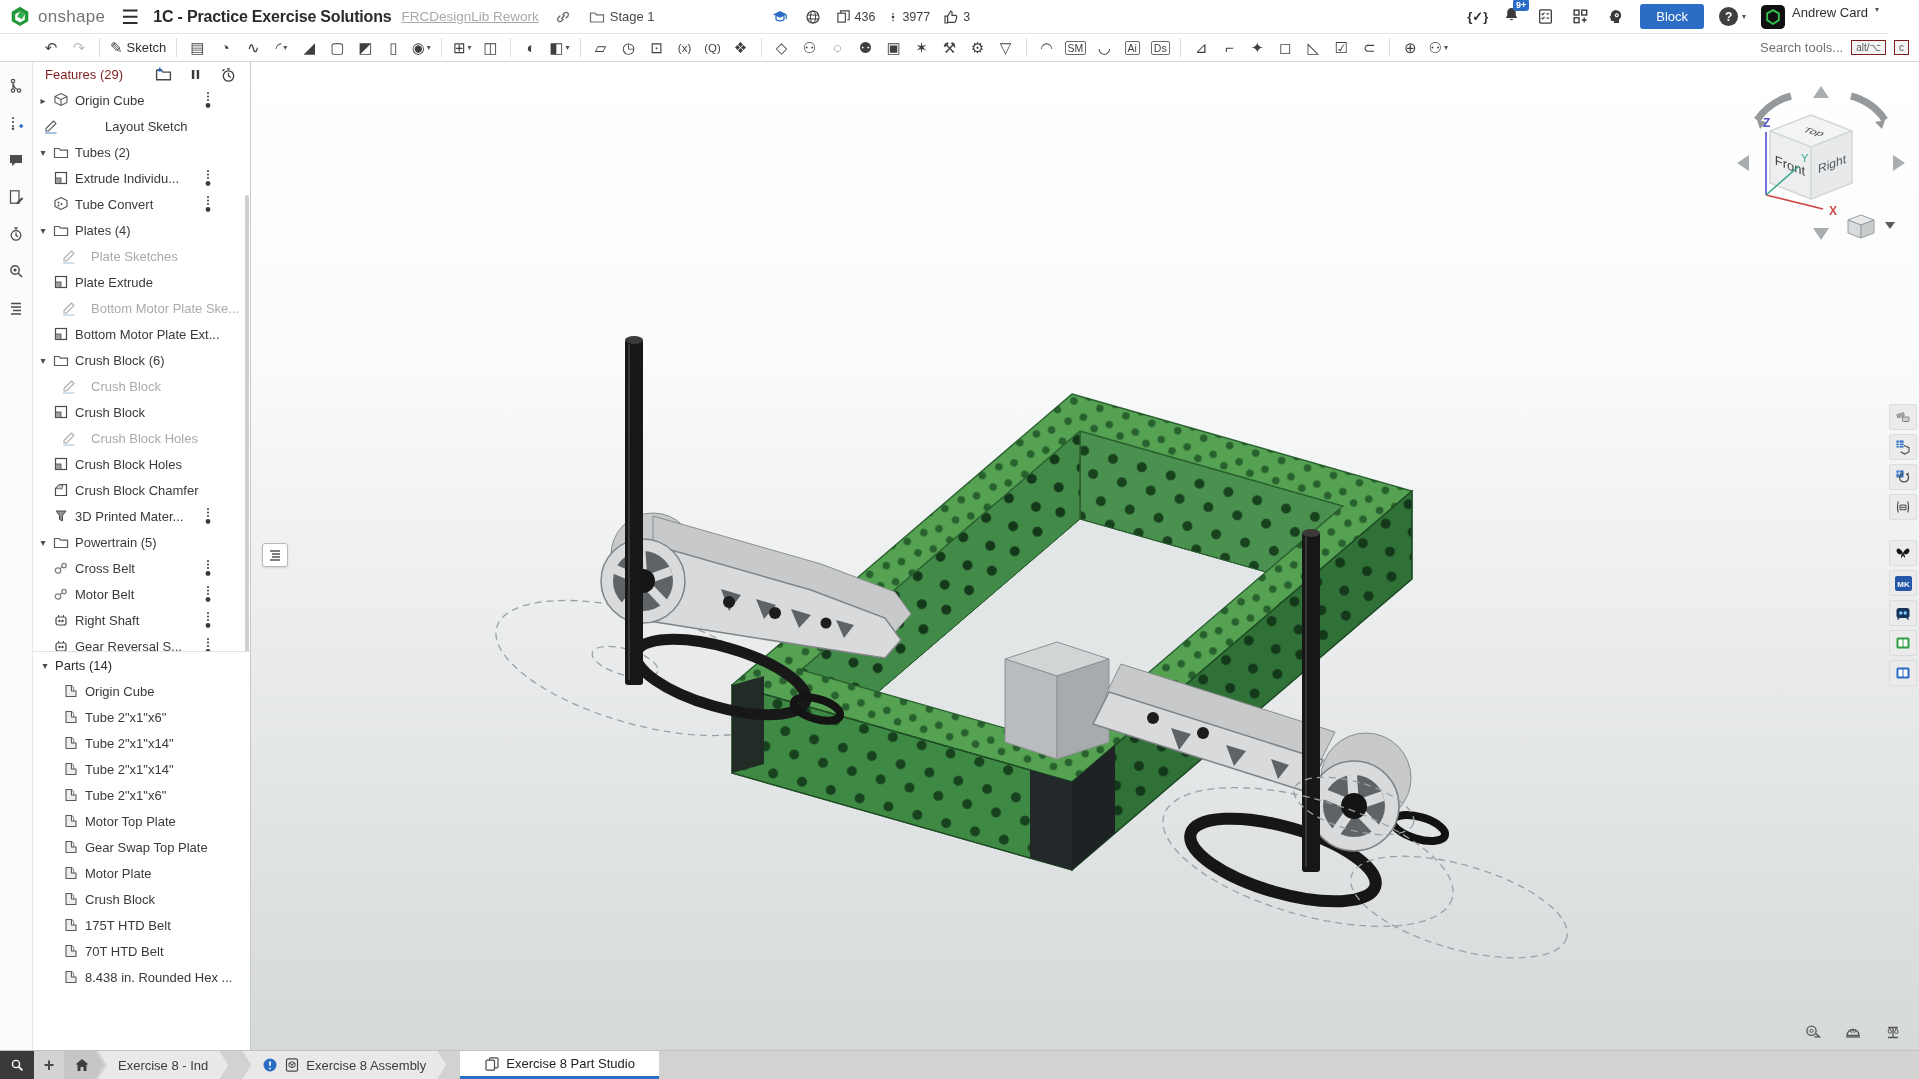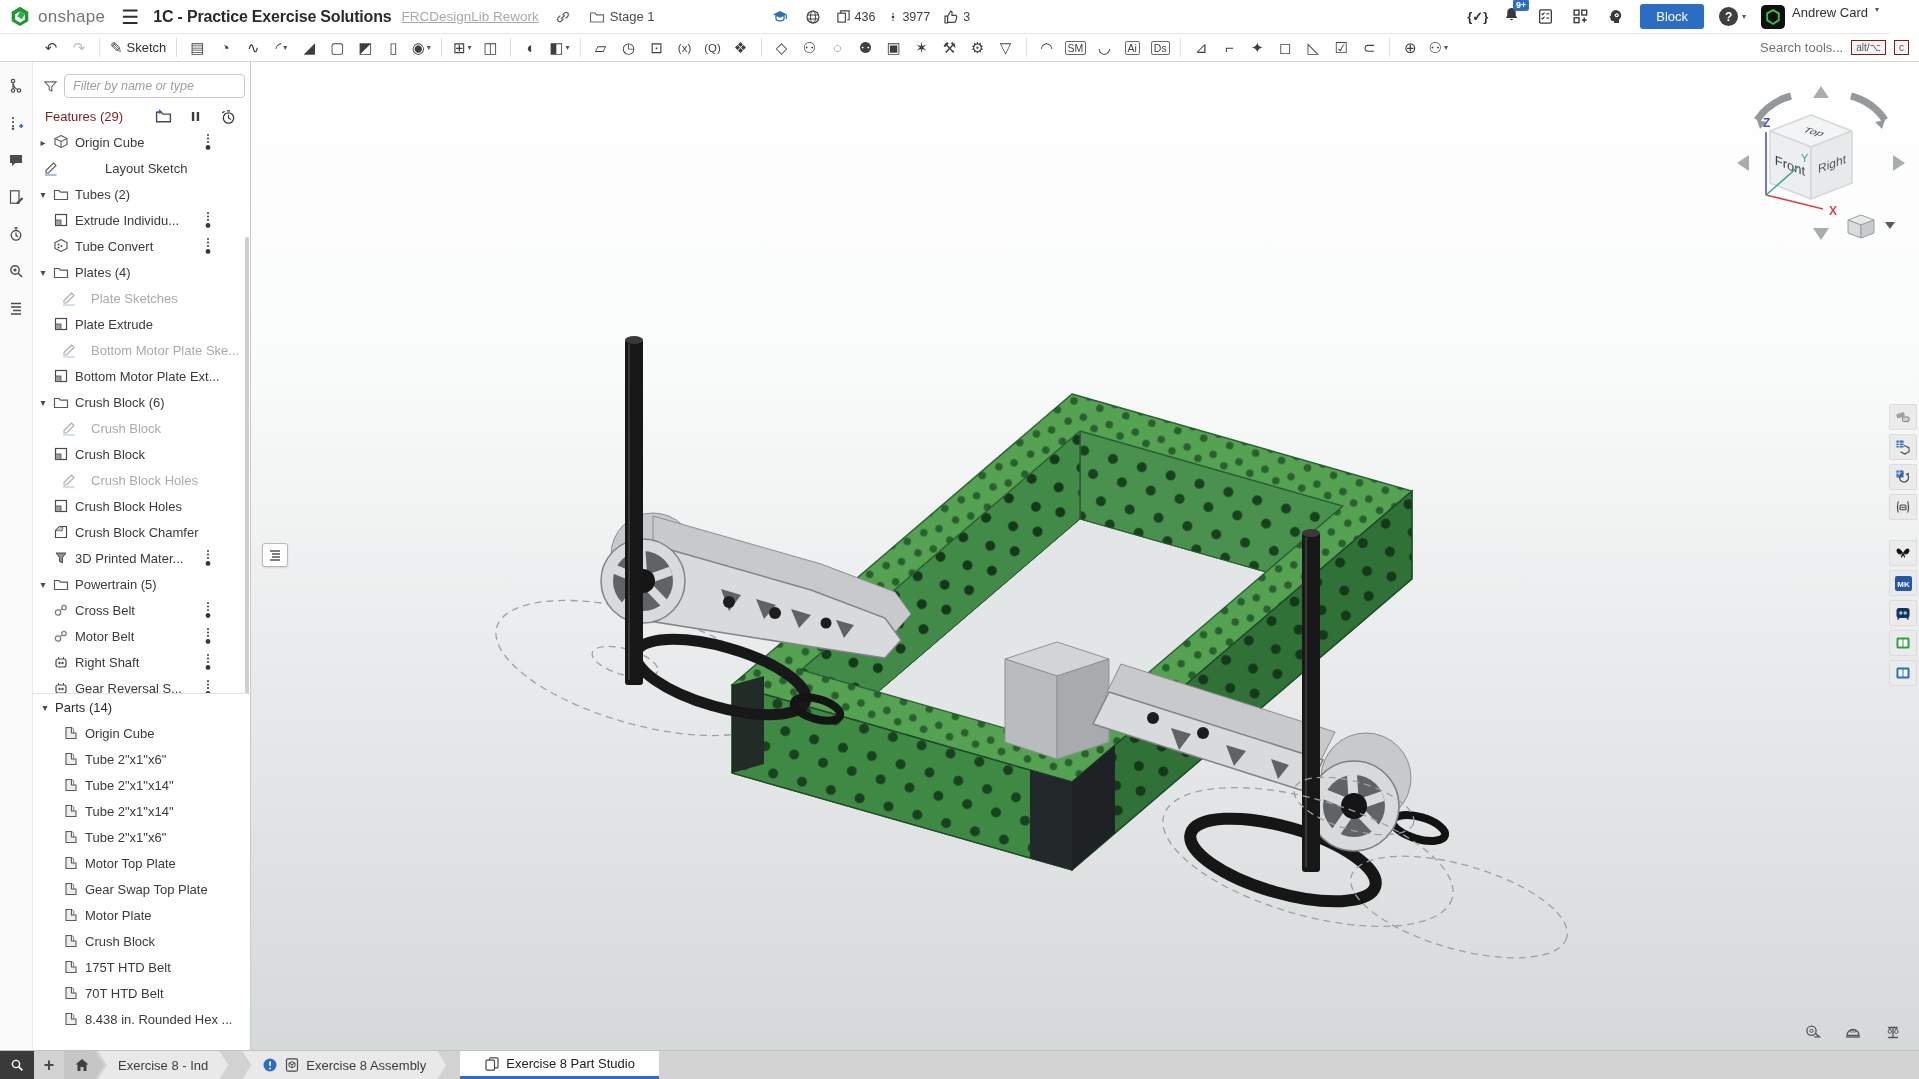--- a/index.html
+++ b/index.html
@@ -430,28 +430,20 @@
       </svg>
     </div>
     <div class="strip-ic">
       <svg width="16" height="16" viewBox="0 0 16 16">
         <path d="M3 3.5h10M3 7h10M5 10.5h8M3 14h10" stroke="#4c4c4c" stroke-width="1.4"></path>
       </svg>
     </div>
   </div>
 
 <div class="sidepanel">
-  <div class="filter-row">
-    <span class="hicon">
-      <svg width="15" height="15" viewBox="0 0 16 16">
-          <path d="M2 3h12l-4.6 5.2v4.6l-2.8-1.4V8.2z" fill="none" stroke="#666" stroke-width="1.2"></path>
-        </svg>
-    </span>
-    <input class="filter-input" placeholder="Filter by name or type" style="">
-  </div>
   <div class="feat-header">
     <span>Features (29)</span>
     <span class="hicons">
       <span class="hicon">
         <svg width="17" height="17" viewBox="0 0 16 16">
             <path d="M1.5 4h4.5l1.5 1.8h7v7.2h-13z" fill="none" stroke="#4a4a4a" stroke-width="1.3"></path>
             <path d="M4.5 2.5v4M2.5 4.5h4" stroke="#2b6cc4" stroke-width="1.5" transform="translate(0,-1)"></path>
           </svg>
       </span>
       <span class="hicon">

